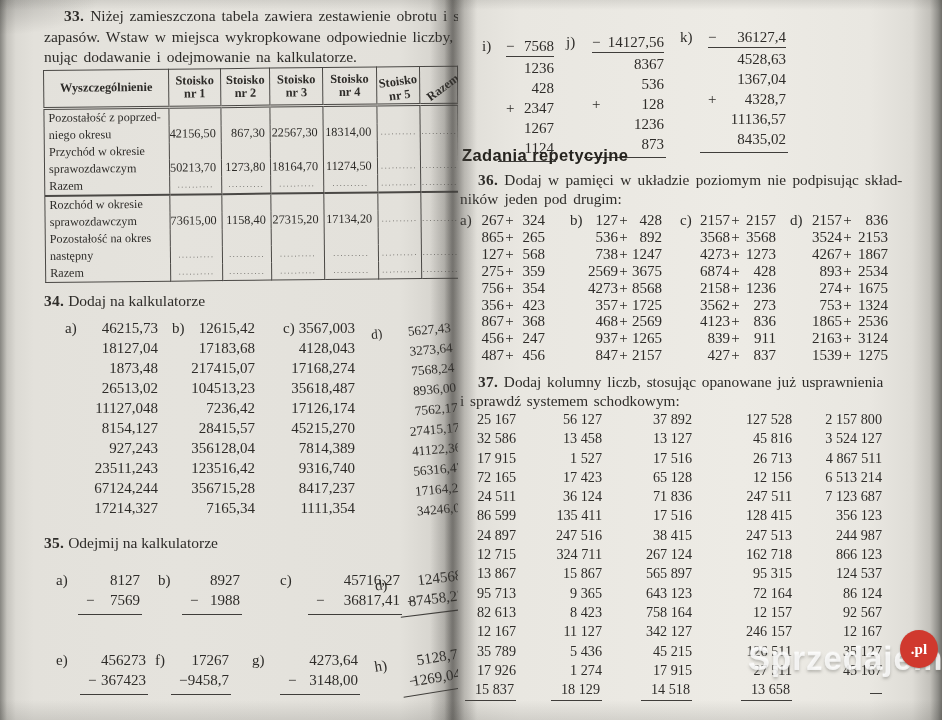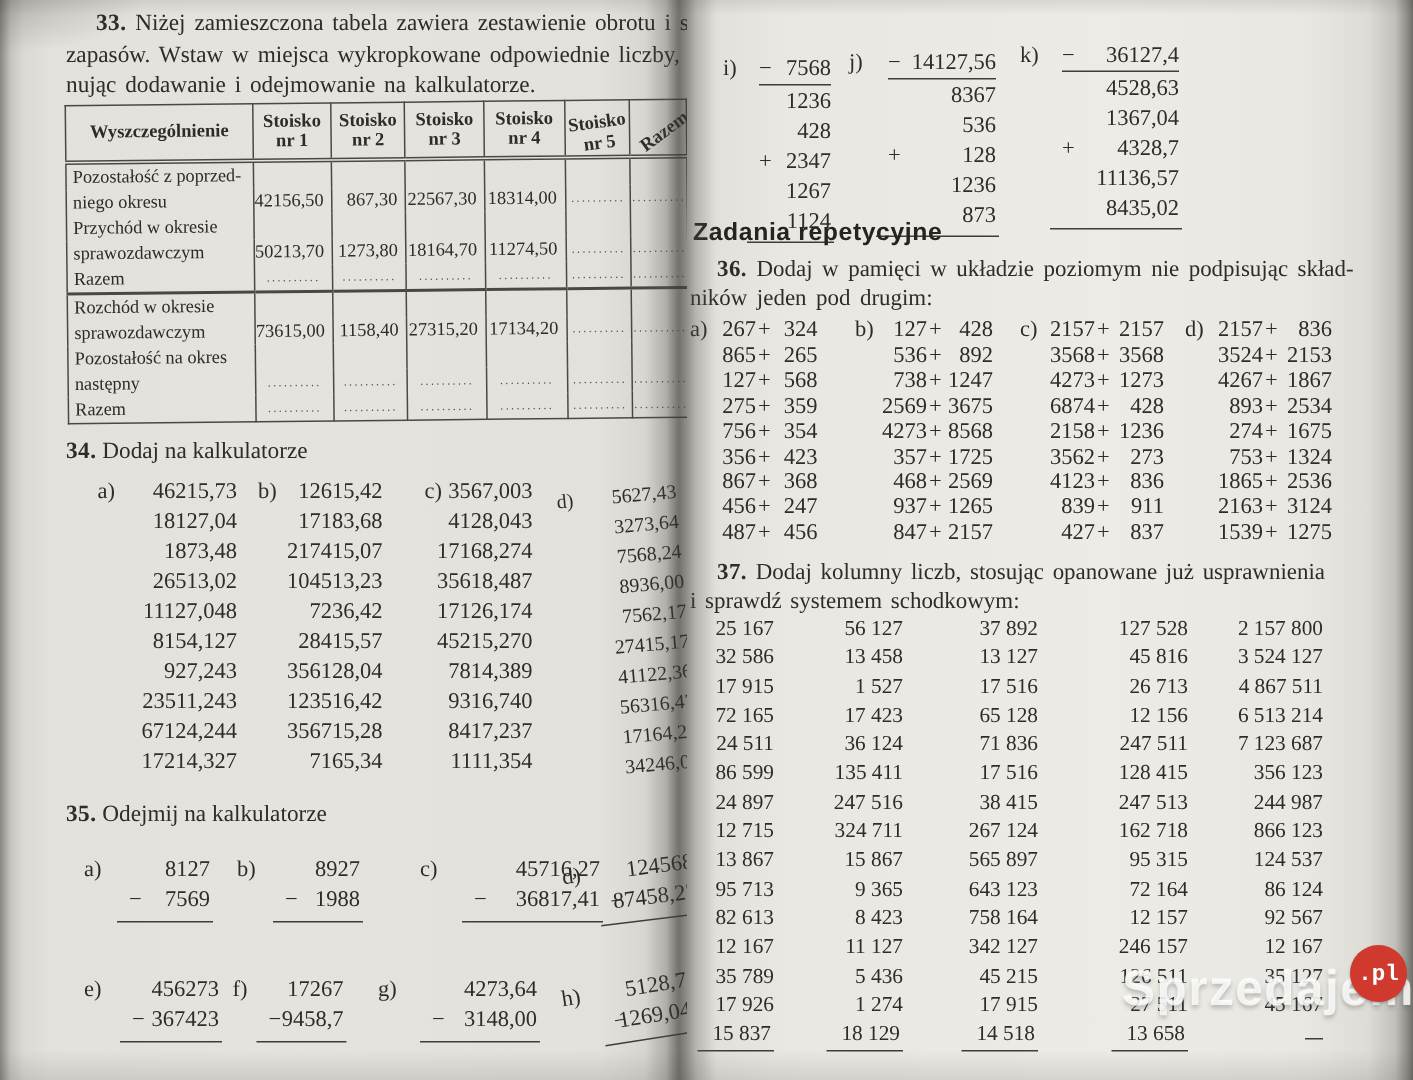--- a/index.html
+++ b/index.html
@@ -107,21 +107,21 @@
   .e37col .sval.last span{display:inline-block;border-bottom:1.3px solid #3f3d3a;padding:0 2px 1px 10px;}
   .e37-0{left:2px;width:56px;}.e37-1{left:66px;width:78px;}.e37-2{left:152px;width:82px;}
   .e37-3{left:248px;width:86px;}.e37-4{left:336px;width:88px;}
 
   
   #wm{position:absolute;left:748px;top:640px;z-index:9;}
   #wm .wmt{font-family:"Liberation Sans","DejaVu Sans",sans-serif;font-weight:bold;font-size:33px;
     letter-spacing:1px;color:rgba(255,255,255,.78);
     text-shadow:0 2px 3px rgba(90,88,82,.35),0 -1px 1px rgba(255,255,255,.45);}
   #wm .wmb{position:absolute;left:152px;top:-10px;width:38px;height:38px;border-radius:50%;
-    background:#d0392e;color:#fff;font-family:Liberation Mono, monospace;
+    background:#d0392e;color:#fff;font-family:Liberation Serif, serif;
     font-weight:bold;font-size:15px;display:flex;align-items:center;justify-content:center;
     box-shadow:0 1px 2px rgba(60,58,54,.35);}
 </style>
 </head>
 <body>
 
 <div id="photo">
 
   <div class="page" id="leftpage">
     <div id="ex33" class="para">

